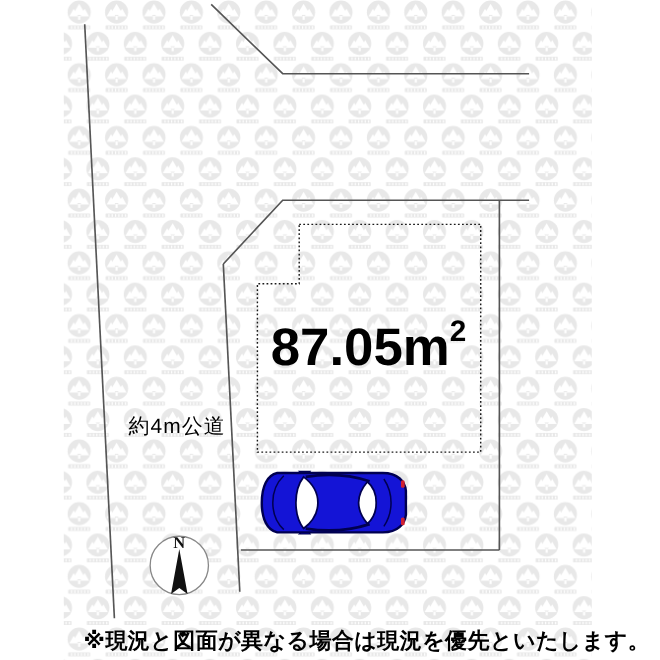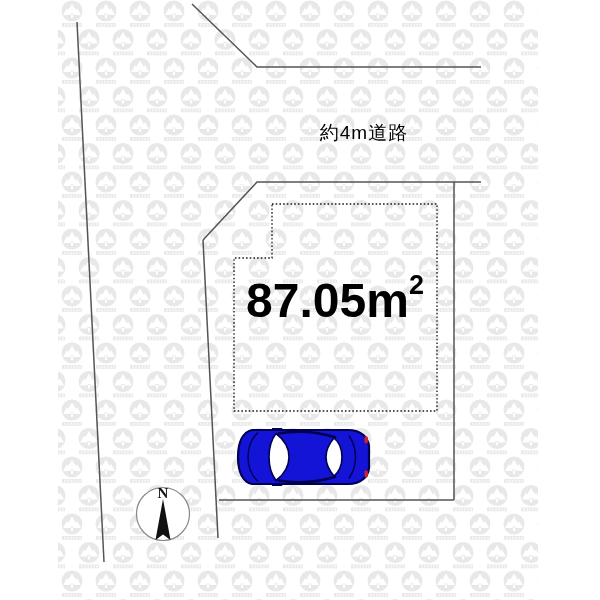--- a/index.html
+++ b/index.html
@@ -7,21 +7,21 @@
     position:relative;width:600px;height:600px;background:#fff;overflow:hidden;
     font-family:"Liberation Sans","DejaVu Sans",sans-serif;color:#000;
   }
   #diagram-svg{position:absolute;left:0;top:0;width:600px;height:600px;}
   .lbl{position:absolute;white-space:nowrap;}
   .road-label{font-size:19px;font-weight:500;letter-spacing:1px;}
   #top-road-label{left:304px;top:120px;width:120px;text-align:center;}
   #left-road-label{left:100px;top:375px;width:122px;text-align:center;}
   #parcel-block{position:absolute;left:210px;top:274px;width:250px;text-align:center;}
   #parcel-title{font-size:46px;font-weight:700;letter-spacing:6px;line-height:50px;text-indent:6px;}
-  #parcel-area{display:flex;justify-content:center;align-items:flex-start;line-height:46px;margin-top:4px;}
+  #parcel-area{display:flex;justify-content:center;align-items:flex-start;line-height:46px;margin-top:20px;}
   #parcel-area .big{font-size:48px;font-weight:700;}
   #parcel-area .sup{font-size:27px;font-weight:700;line-height:27px;margin-top:-6px;}
   #footnote{left:76px;top:569px;font-size:20px;font-weight:600;letter-spacing:0.4px;}
 </style>
 </head>
 <body>
 
 <div id="stage">
 
   <svg id="diagram-svg" viewBox="0 0 600 600" xmlns="http://www.w3.org/2000/svg">
@@ -74,25 +74,26 @@
       <path d="M40,5.5 C50,13 53,21 53,29 C53,37 50,45 40,52.5 C35,46 33,38 33,29 C33,20 35,12 40,5.5 Z" fill="#ffffff" stroke="#000050" stroke-width="1.6"></path>
       <path d="M98,10 C92,17 90,23 90,29 C90,35 92,41 98,48 C104,43 106,36 106,29 C106,22 104,15 98,10 Z" fill="#ffffff" stroke="#000050" stroke-width="1.6"></path>
       <path d="M42,5.5 Q72,0.5 100,9.5" fill="none" stroke="#000050" stroke-width="2.6"></path>
       <path d="M42,52.5 Q72,57.5 100,48.5" fill="none" stroke="#000050" stroke-width="2.6"></path>
       <path d="M113,7.5 C118,15 119.5,22 119.5,29 C119.5,36 118,43 113,50.5" fill="none" stroke="#000050" stroke-width="1.4"></path>
       <rect x="128.5" y="8.5" width="3.4" height="7" rx="1.4" fill="#d02030"></rect>
       <rect x="128.5" y="42.5" width="3.4" height="7" rx="1.4" fill="#d02030"></rect>
     </g>
   </svg>
 
-  <div class="lbl road-label" id="top-road-label">約4m道路</div>
 
+  <div class="lbl road-label" id="left-road-label">約4m公道</div>
 
   <div id="parcel-block">
     <div id="parcel-area">
       <span class="big">87.05</span>
         <span class="big">m</span>
         <span class="sup">2</span>
     </div>
   </div>
 
+  <div class="lbl" id="footnote">※現況と図面が異なる場合は現況を優先といたします。</div>
 
 </div>
 
 </body></html>

